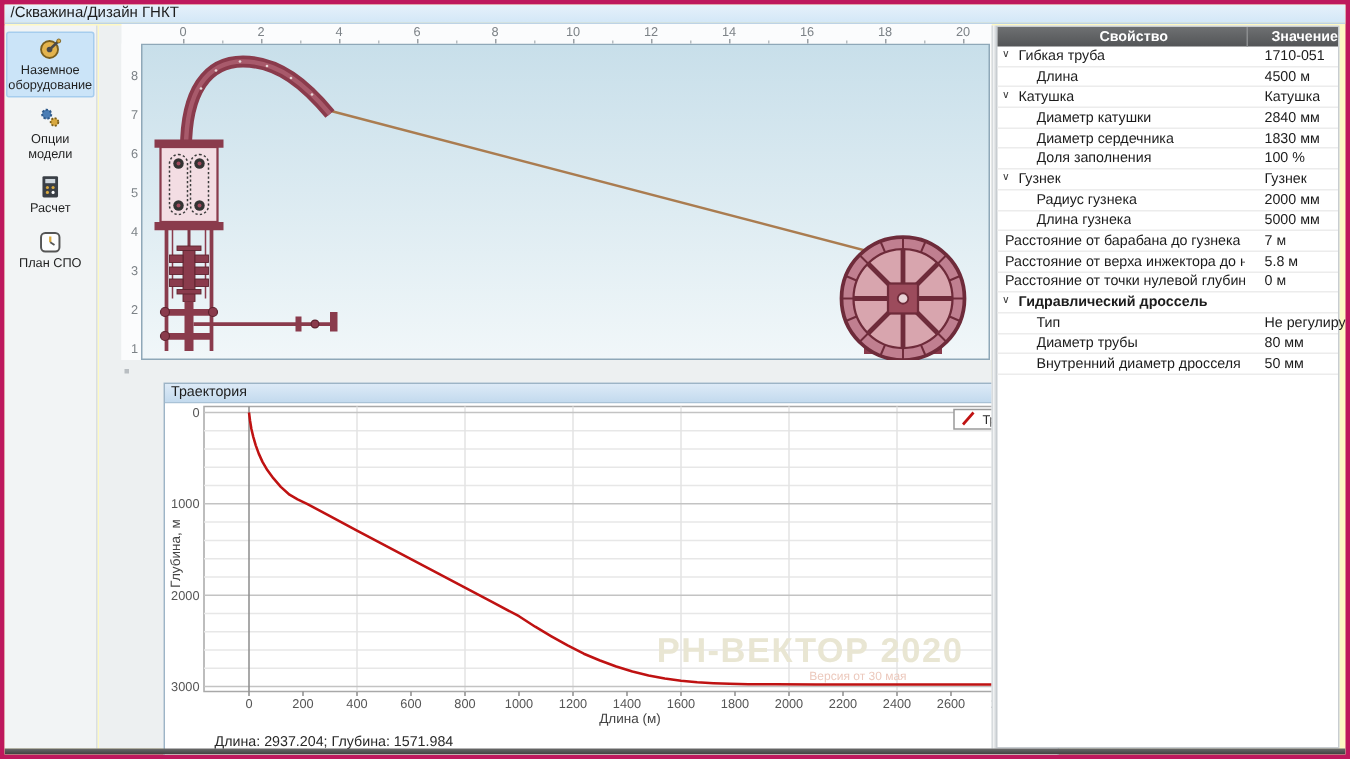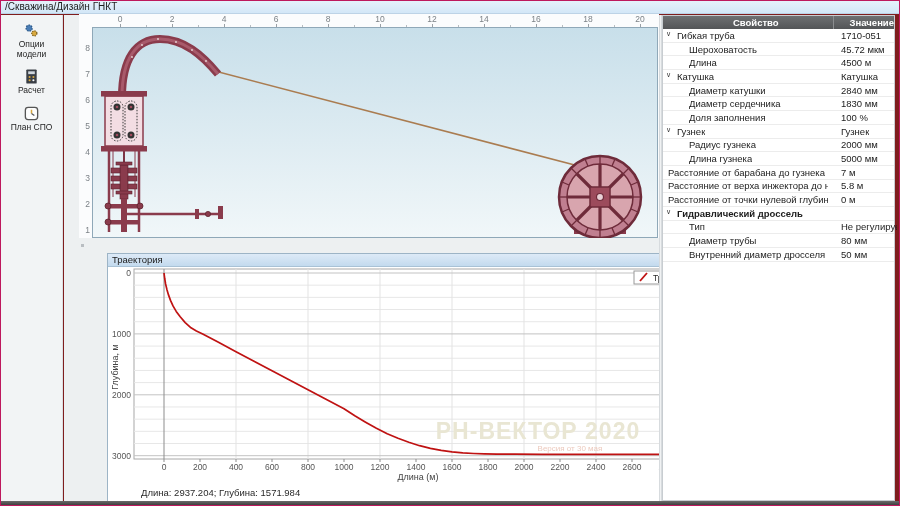--- a/index.html
+++ b/index.html
@@ -1,18 +1,18 @@
 <!DOCTYPE html>
 <html><head>
 <meta charset="utf-8">
 <style>
   * { margin:0; padding:0; box-sizing:border-box; }
   html,body { font-family:"Liberation Sans", sans-serif; }
   body { background:#9aa6ad; }
-  .window { position:relative; width:900px; height:506px; background:#7f1d1d; border:1px solid #be185d; overflow:hidden; }
+  .window { position:relative; width:900px; height:506px; background:#fef9c3; border:3px solid #be185d; overflow:hidden; }
 
   
   .titlebar { position:absolute; top:0; left:0; right:0; height:13px; background:linear-gradient(#e6f1fb,#d3e7f7); border-bottom:1px solid #bdd3e6; font-size:10px; line-height:12px; color:#1d1d1d; padding-left:4px; }
   .bottombar { position:absolute; left:0; right:0; bottom:0; height:4px; background:linear-gradient(#6a6a6a,#3f3f3f); }
 
   
   .sidebar { position:absolute; top:14px; left:0; width:62px; bottom:4px; background:#f2f4f5; border-right:1px solid #dadfe2; padding-top:4px; }
   .side-item { display:flex; flex-direction:column; align-items:center; padding:2px 1px 3px; margin:0 1px 2px; border:1px solid transparent; border-radius:2px; }
   .side-item.selected { background:#cbe4f8; border-color:#a6cdee; }
   .side-label { font-size:8.5px; color:#1f1f1f; text-align:center; line-height:1.12; }
@@ -58,20 +58,31 @@
   svg text { font-family:"Liberation Sans", sans-serif; }
 </style>
 </head>
 <body>
 
 <div class="window">
 
   <div class="titlebar">/Скважина/Дизайн ГНКТ</div>
 
   <div class="sidebar" id="sidebar">
+      <div class="side-item selected">
+        <div class="side-icon">
+          <svg width="17" height="17" viewBox="0 0 18 18">
+            <circle cx="8.5" cy="9.5" r="6" fill="#e3b34d" stroke="#7a5f1e" stroke-width="1.3"></circle>
+            <circle cx="8.5" cy="9.5" r="2" fill="#4a4a4a"></circle>
+            <line x1="8.5" y1="9.5" x2="15" y2="3.5" stroke="#4a4a4a" stroke-width="1.8"></line>
+            <circle cx="15" cy="3.5" r="1.4" fill="#d9a93f" stroke="#7a5f1e" stroke-width="0.6"></circle>
+          </svg>
+        </div>
+        <div class="side-label">Наземное оборудование</div>
+      </div>
       <div class="side-item">
         <div class="side-icon">
           <svg width="17" height="17" viewBox="0 0 18 18">
             <circle cx="6.5" cy="6.5" r="3.2" fill="#4a7db5" stroke="#2f5a8a" stroke-width="1.4" stroke-dasharray="1.6 1.2"></circle>
             <circle cx="12" cy="12" r="2.7" fill="#d9a93f" stroke="#7a5f1e" stroke-width="1.3" stroke-dasharray="1.4 1.1"></circle>
           </svg>
         </div>
         <div class="side-label">Опции модели</div>
       </div>
       <div class="side-item">
@@ -351,24 +362,20 @@
       <div class="ph-cell ph-prop">Свойство</div>
       <div class="ph-cell ph-val">Значение</div>
     </div>
     <div id="propRows">
         <div class="prow group">
           <span class="chev">∨</span>
           <span class="plab">Гибкая труба</span>
           <span class="pval">1710-051</span>
         </div>
         <div class="prow child">
-          <span class="plab">Шероховатость</span>
-          <span class="pval">45.72 мкм</span>
-        </div>
-        <div class="prow child">
           <span class="plab">Длина</span>
           <span class="pval">4500 м</span>
         </div>
         <div class="prow group">
           <span class="chev">∨</span>
           <span class="plab">Катушка</span>
           <span class="pval">Катушка</span>
         </div>
         <div class="prow child">
           <span class="plab">Диаметр катушки</span>

